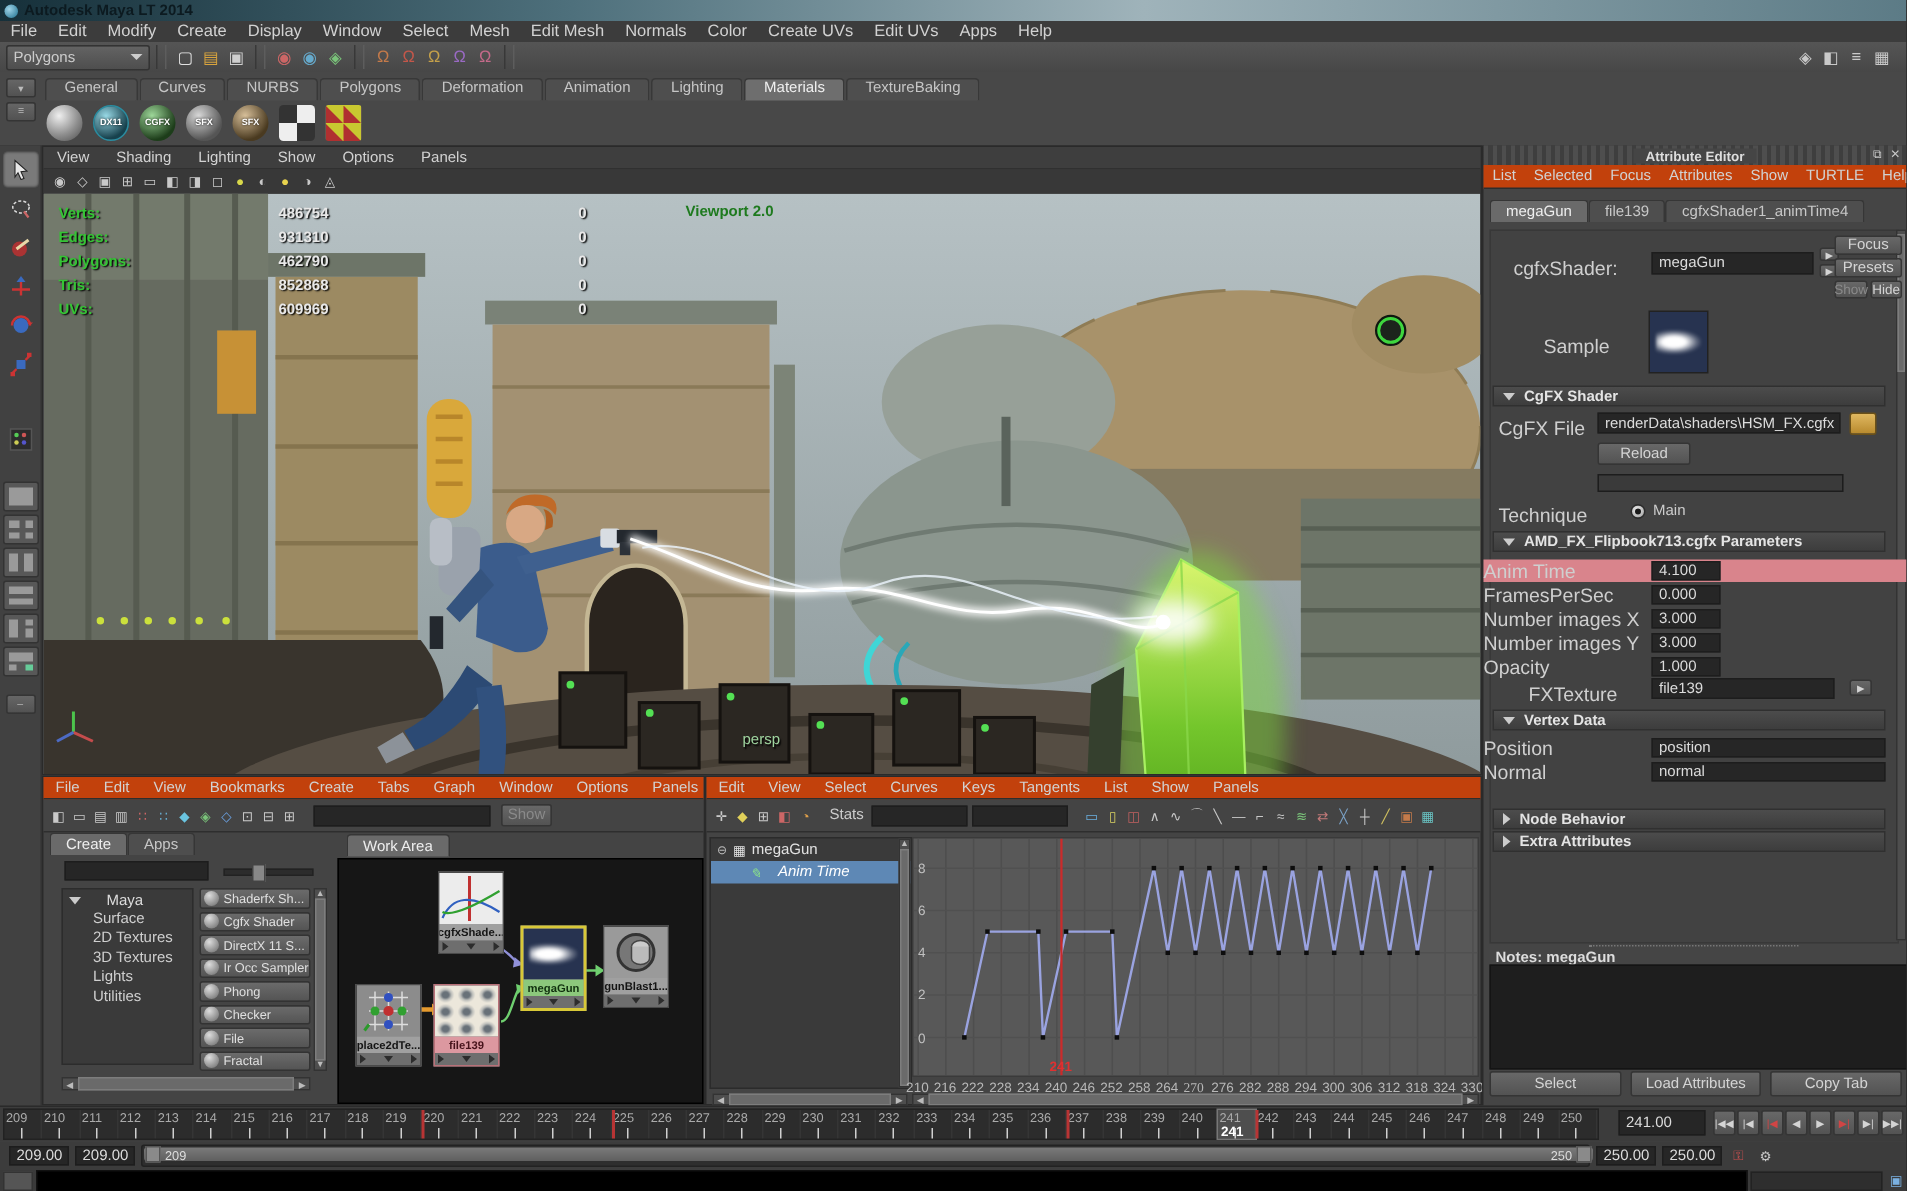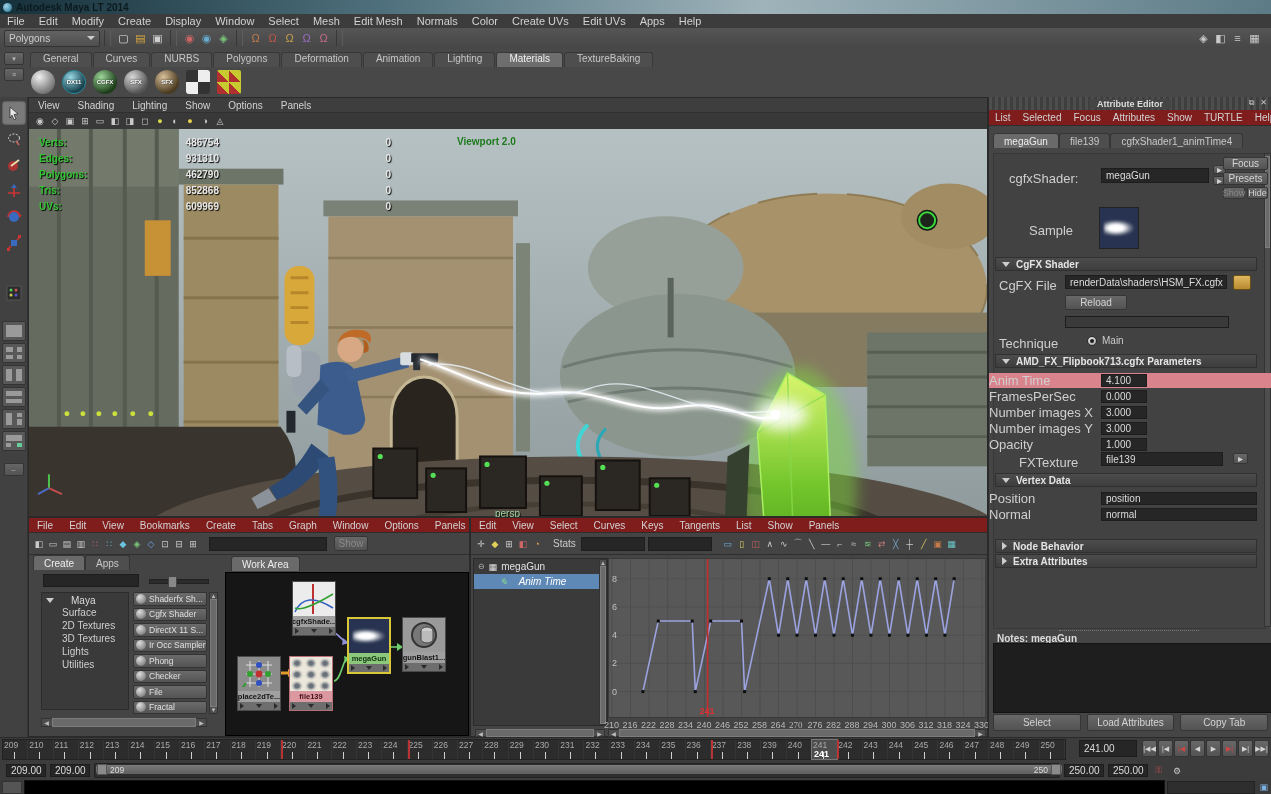--- a/index.html
+++ b/index.html
@@ -50,23 +50,23 @@
   #viewport{left:28px;top:97px;width:960px;height:420px;background:#3a3a3a;border:1px solid #2a2a2a;box-sizing:border-box}
   #vp-menu{height:14px;background:#3e3e3e;border-bottom:1px solid #303030}
   #vp-icons{height:16px;background:#383838;display:flex;align-items:center;gap:1px;padding-left:4px;border-bottom:1px solid #2c2c2c}
   #vp-scene{position:absolute;left:0;top:31px;width:958px;height:387px;overflow:hidden}
   #vp-hud{position:absolute;left:10px;top:36px;width:360px}
   .hud-row{display:flex;font-size:10px;font-weight:bold;height:16px;align-items:center;text-shadow:1px 1px 1px #000}
   .hud-label{width:64px;color:#35c435}
   .hud-val{width:116px;text-align:right;color:#e8e8e8}
   .hud-sel{width:172px;text-align:right;color:#e8e8e8}
   #vp-renderer{position:absolute;left:428px;top:38px;color:#1e7a1e;font-size:10px;font-weight:bold}
-  #vp-cam{position:absolute;left:466px;top:410px;color:#9fd49f;font-size:10px;text-shadow:1px 1px 1px #000}
+  #vp-cam{position:absolute;left:466px;top:390px;color:#9fd49f;font-size:10px;text-shadow:1px 1px 1px #000}
   
-  .panel-menu{height:14px;background:#7f1d1d;border-bottom:1px solid #2e2e2e}
+  .panel-menu{height:14px;background:#c2410c;border-bottom:1px solid #2e2e2e}
   .panel-toolbar{height:21px;background:#444;display:flex;align-items:center;gap:1px;padding-left:3px;border-bottom:1px solid #2e2e2e}
   .field{background:#262626;border:1px solid #1d1d1d;color:#dcdcdc;font-size:10px;display:flex;align-items:center;padding:0 4px;box-sizing:border-box}
   .btn{background:linear-gradient(#686868,#535353);border:1px solid #353535;border-radius:2px;color:#d4d4d4;font-size:10px;display:flex;align-items:center;justify-content:center;box-sizing:border-box}
   .btn.dim{color:#8a8a8a}
   
   #hypershade{left:28px;top:517px;width:442px;height:220px;background:#444;border:1px solid #2a2a2a;box-sizing:border-box}
   .tab{height:14px;padding:0 10px;font-size:10px;display:flex;align-items:center;background:#4e4e4e;border:1px solid #363636;border-bottom:none;border-radius:3px 3px 0 0;color:#c8c8c8}
   .tab.active{background:#6a6a6a;color:#eee}
   #hs-tree{position:absolute;left:12px;top:74px;width:88px;height:118px;background:#3a3a3a;border:1px solid #2c2c2c;font-size:10px;padding:2px 0;box-sizing:border-box}
   #hs-tree .root{display:flex;gap:17px;align-items:center;padding-left:4px;color:#ddd}

